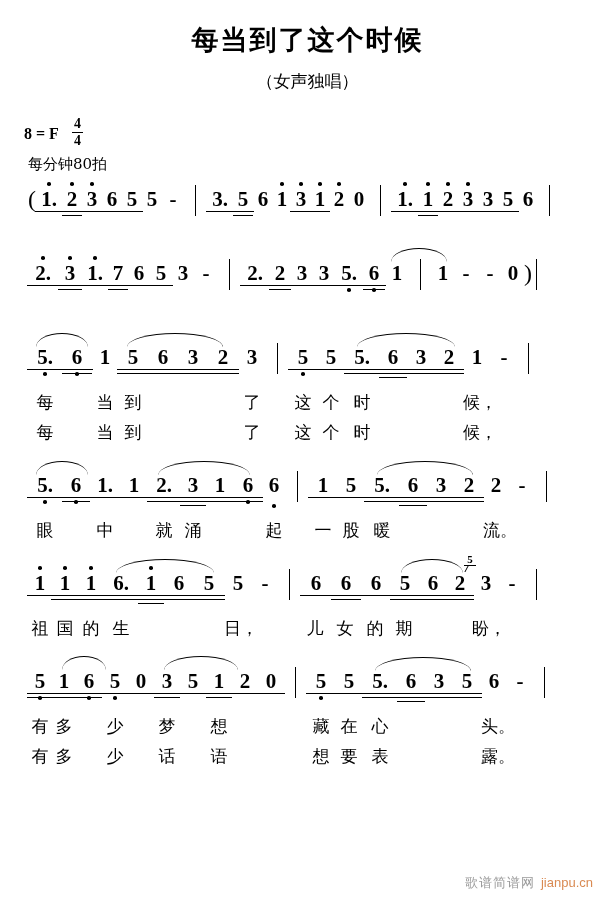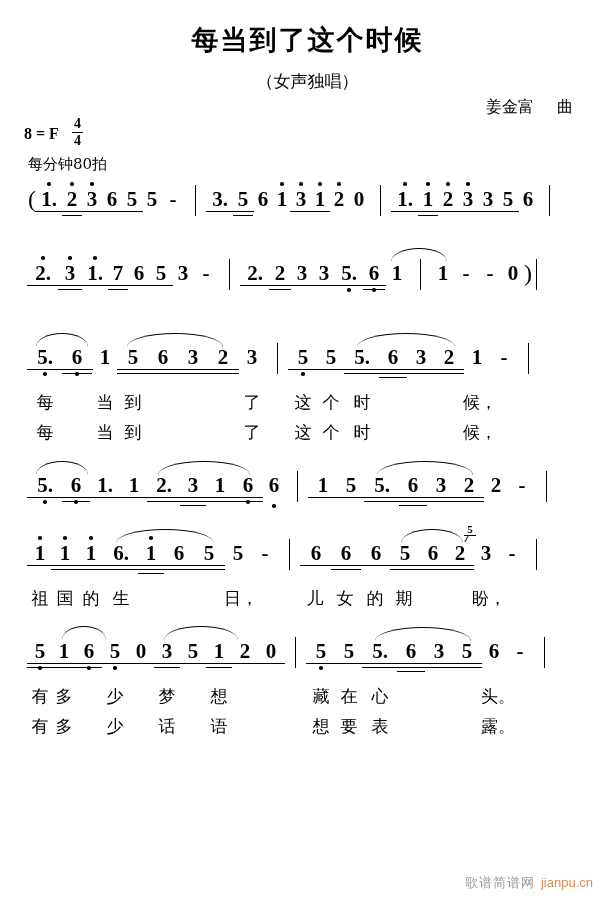--- a/index.html
+++ b/index.html
@@ -247,24 +247,20 @@
     font-family: "Liberation Sans", sans-serif;
   }
 </style>
 </head>
 <body>
 
 <div class="title">每当到了这个时候</div>
 <div class="subtitle">（女声独唱）</div>
 
 <div class="credits">
-  <div class="credit-row">
-    <span class="credit-name">姜金富</span>
-    <span class="credit-role">曲</span>
-  </div>
 </div>
 
 <div class="keysig">
   <span>8 = F</span>
   <span class="meter">
     <span class="num">4</span>
     <span class="den">4</span>
   </span>
 </div>
 
@@ -700,20 +696,39 @@
       <span class="n" style="width:26px">
         <span class="g">2</span>
       </span>
       <span class="n" style="width:26px">
         <span class="g">-</span>
       </span>
 
       <span class="bar end"></span>
     </div>
 
+    <div class="lyric-row">
+      <span class="ly" style="width:34px">眼</span>
+      <span class="ly" style="width:28px"></span>
+      <span class="ly" style="width:30px">中</span>
+      <span class="ly" style="width:28px"></span>
+      <span class="ly" style="width:32px">就</span>
+      <span class="ly" style="width:26px">涌</span>
+      <span class="ly" style="width:28px"></span>
+      <span class="ly" style="width:28px"></span>
+      <span class="ly" style="width:24px">起</span>
+      <span class="ly" style="width:23px"></span>
+      <span class="ly" style="width:28px">一</span>
+      <span class="ly" style="width:28px">股</span>
+      <span class="ly" style="width:34px">暖</span>
+      <span class="ly" style="width:28px"></span>
+      <span class="ly" style="width:28px"></span>
+      <span class="ly" style="width:28px"></span>
+      <span class="ly" style="width:26px">流。</span>
+    </div>
 
   </div>
 
   <div class="staff-line" style="margin-top:22px">
     <div class="notes-row">
       <span class="n" style="width:24px">
         <span class="g">1</span>
         <span class="oct-hi">
             <i class="d"></i>
           </span>

